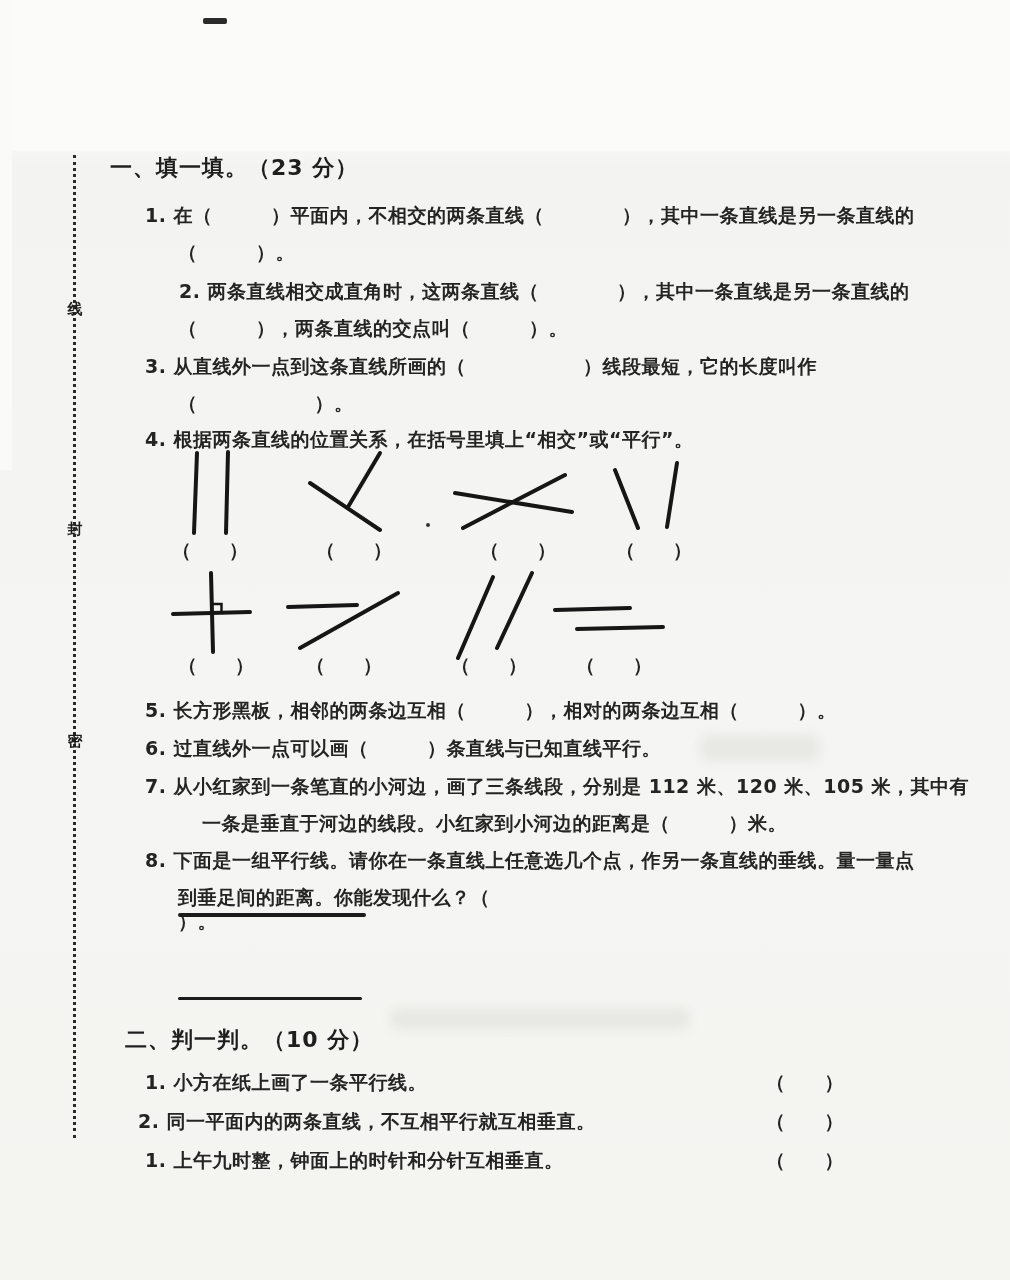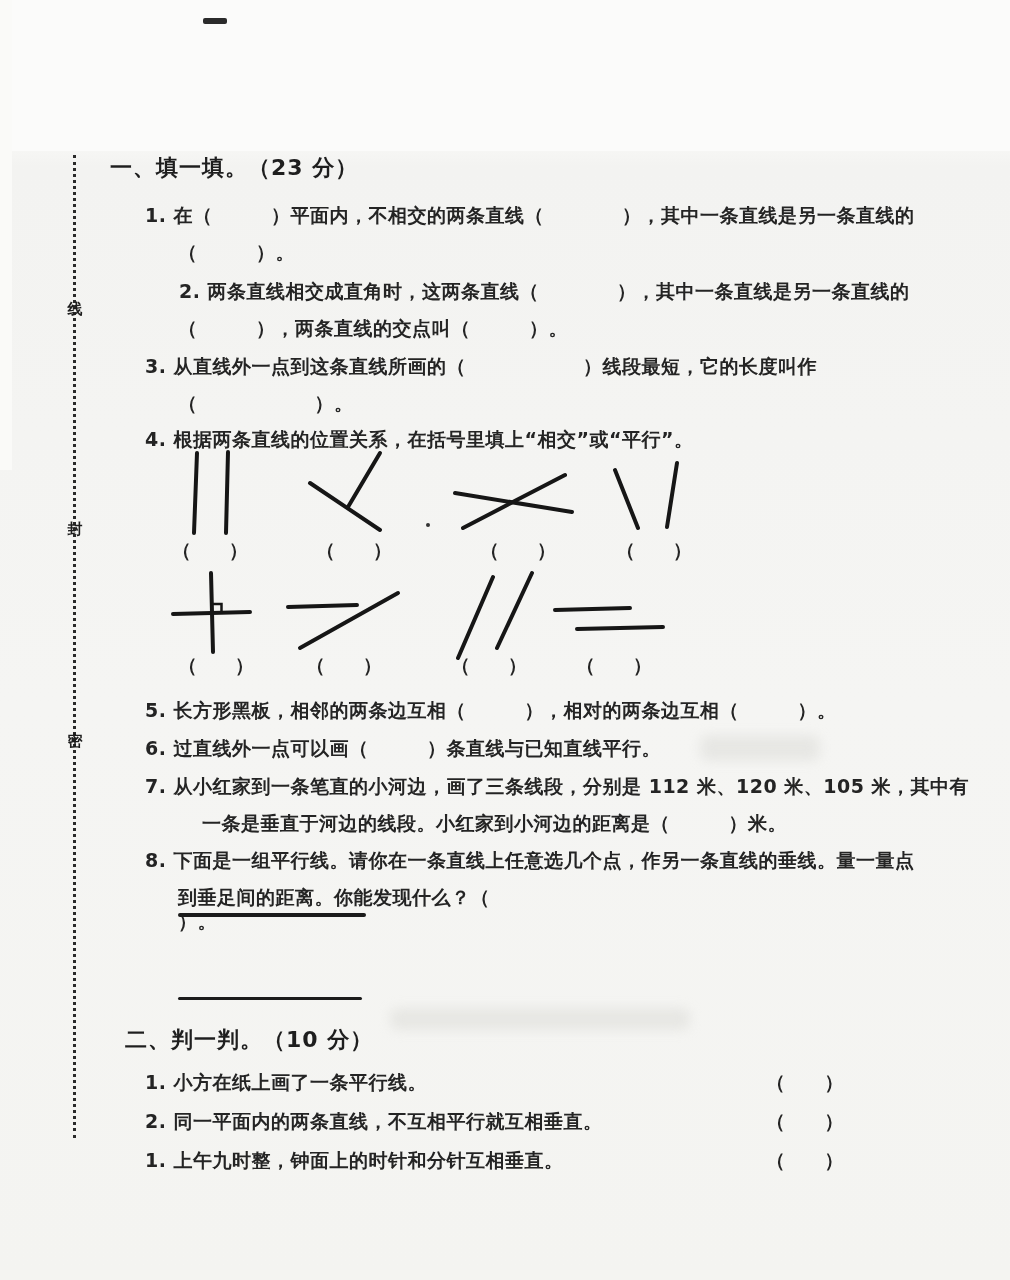--- a/index.html
+++ b/index.html
@@ -132,19 +132,19 @@
   </div>
 
   <div class="hrule" style="left:178px;top:913px;width:188px;height:4px;"></div>
   <div class="hrule" style="left:178px;top:997px;width:184px;height:3px;"></div>
 
   <div class="line sec-title" style="left:110px;top:1028px;margin-left:15px;">二、判一判。（10 分）</div>
 
   <div class="line" style="left:145px;top:1070px;">1. 小方在纸上画了一条平行线。</div>
   <div class="line" style="left:766px;top:1070px;">（　　）</div>
 
-  <div class="line" style="left:145px;top:1109px;">2. 同一平面内的两条直线，不互相平行就互相垂直。</div>
+  <div class="line" style="left:138px;top:1109px;">2. 同一平面内的两条直线，不互相平行就互相垂直。</div>
   <div class="line" style="left:766px;top:1109px;">（　　）</div>
 
   <div class="line" style="left:145px;top:1148px;">1. 上午九时整，钟面上的时针和分针互相垂直。</div>
   <div class="line" style="left:766px;top:1148px;">（　　）</div>
 
 </div>
 
 </body></html>

